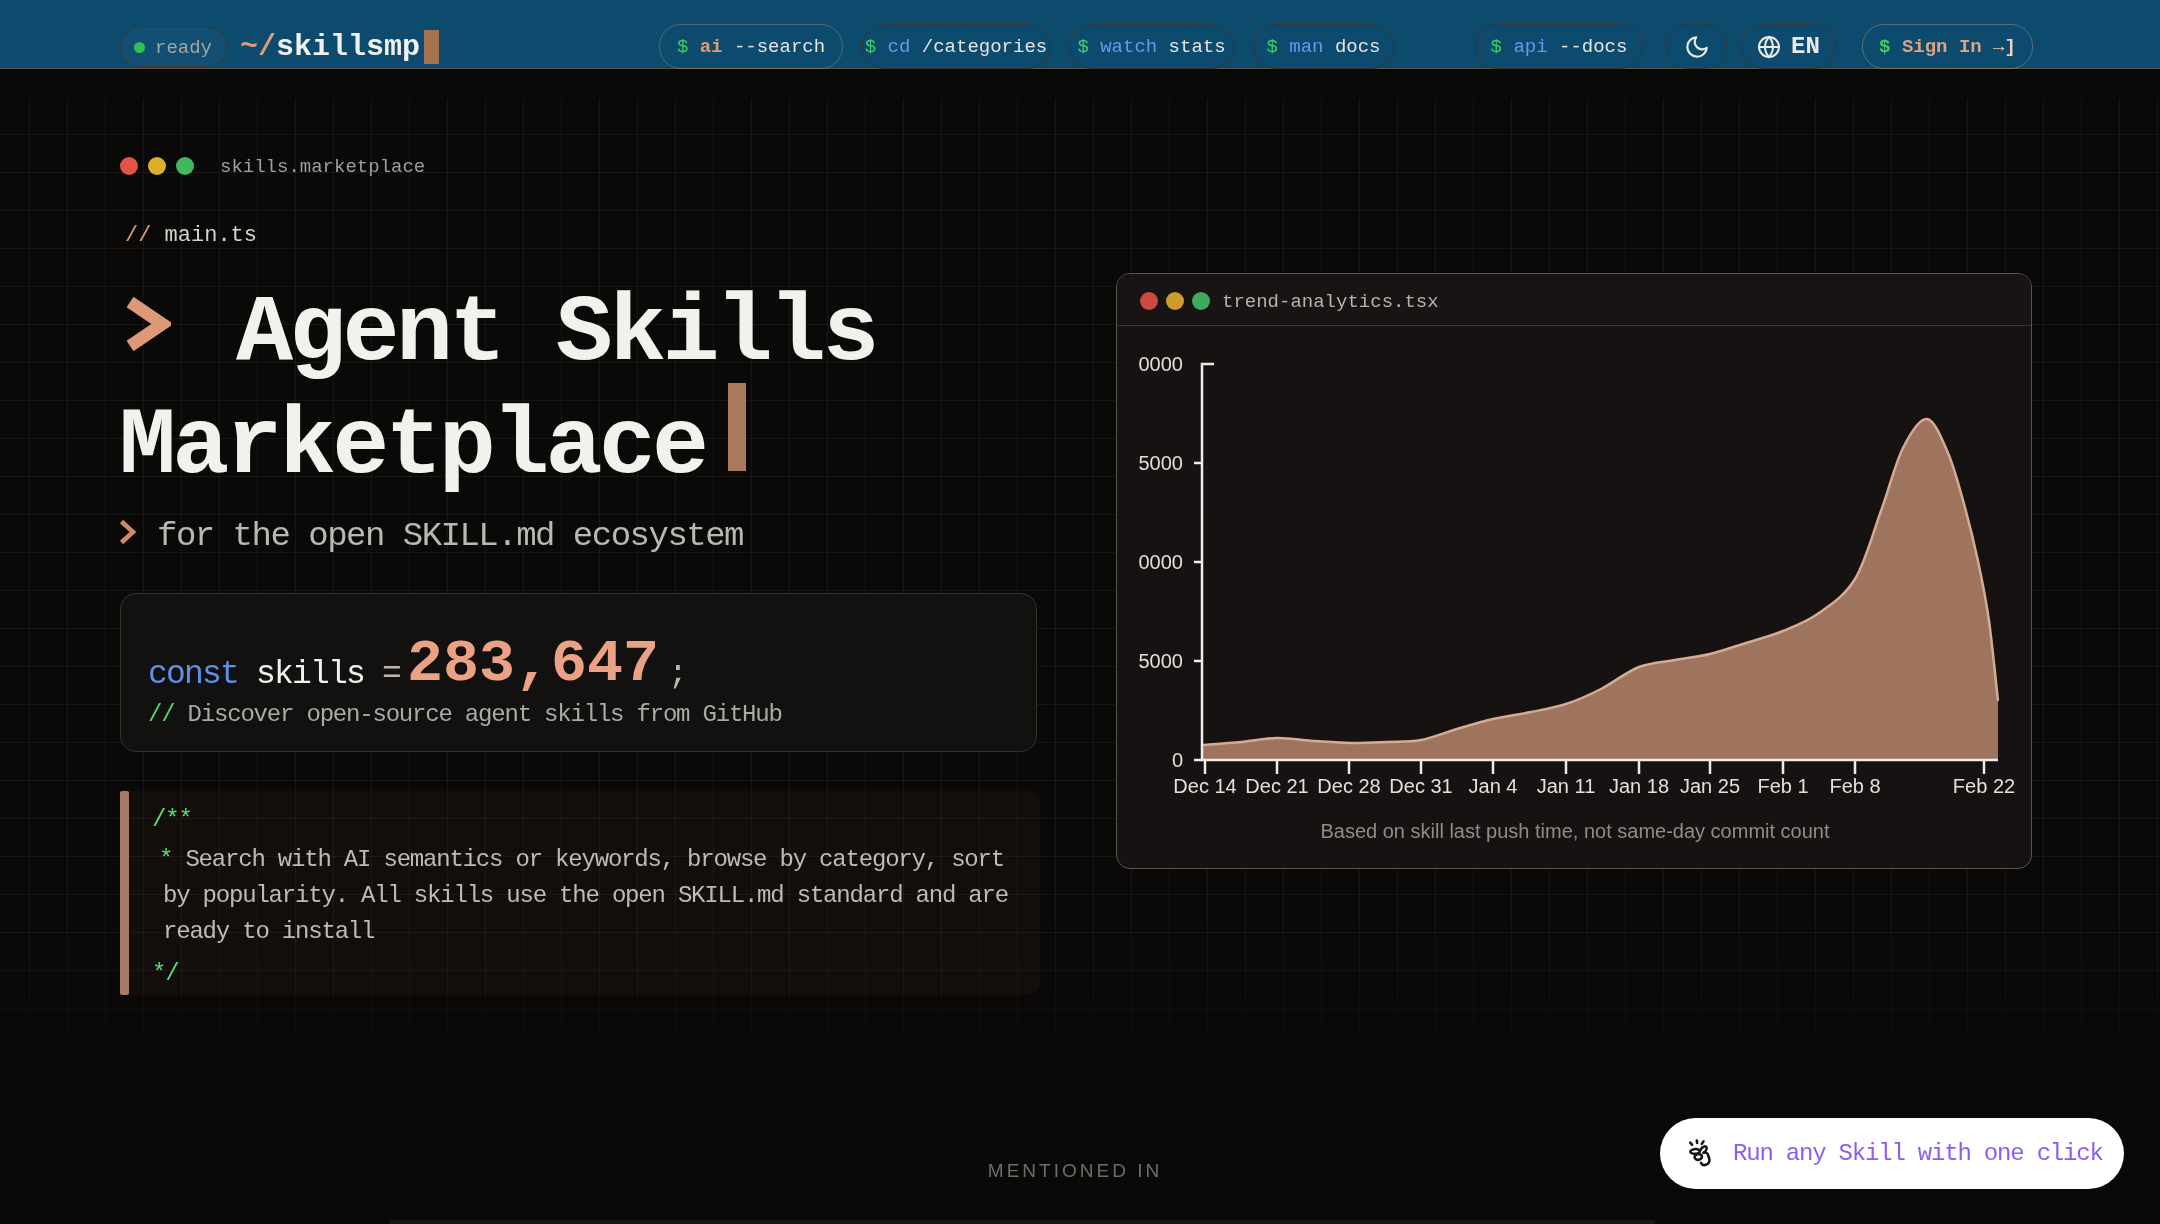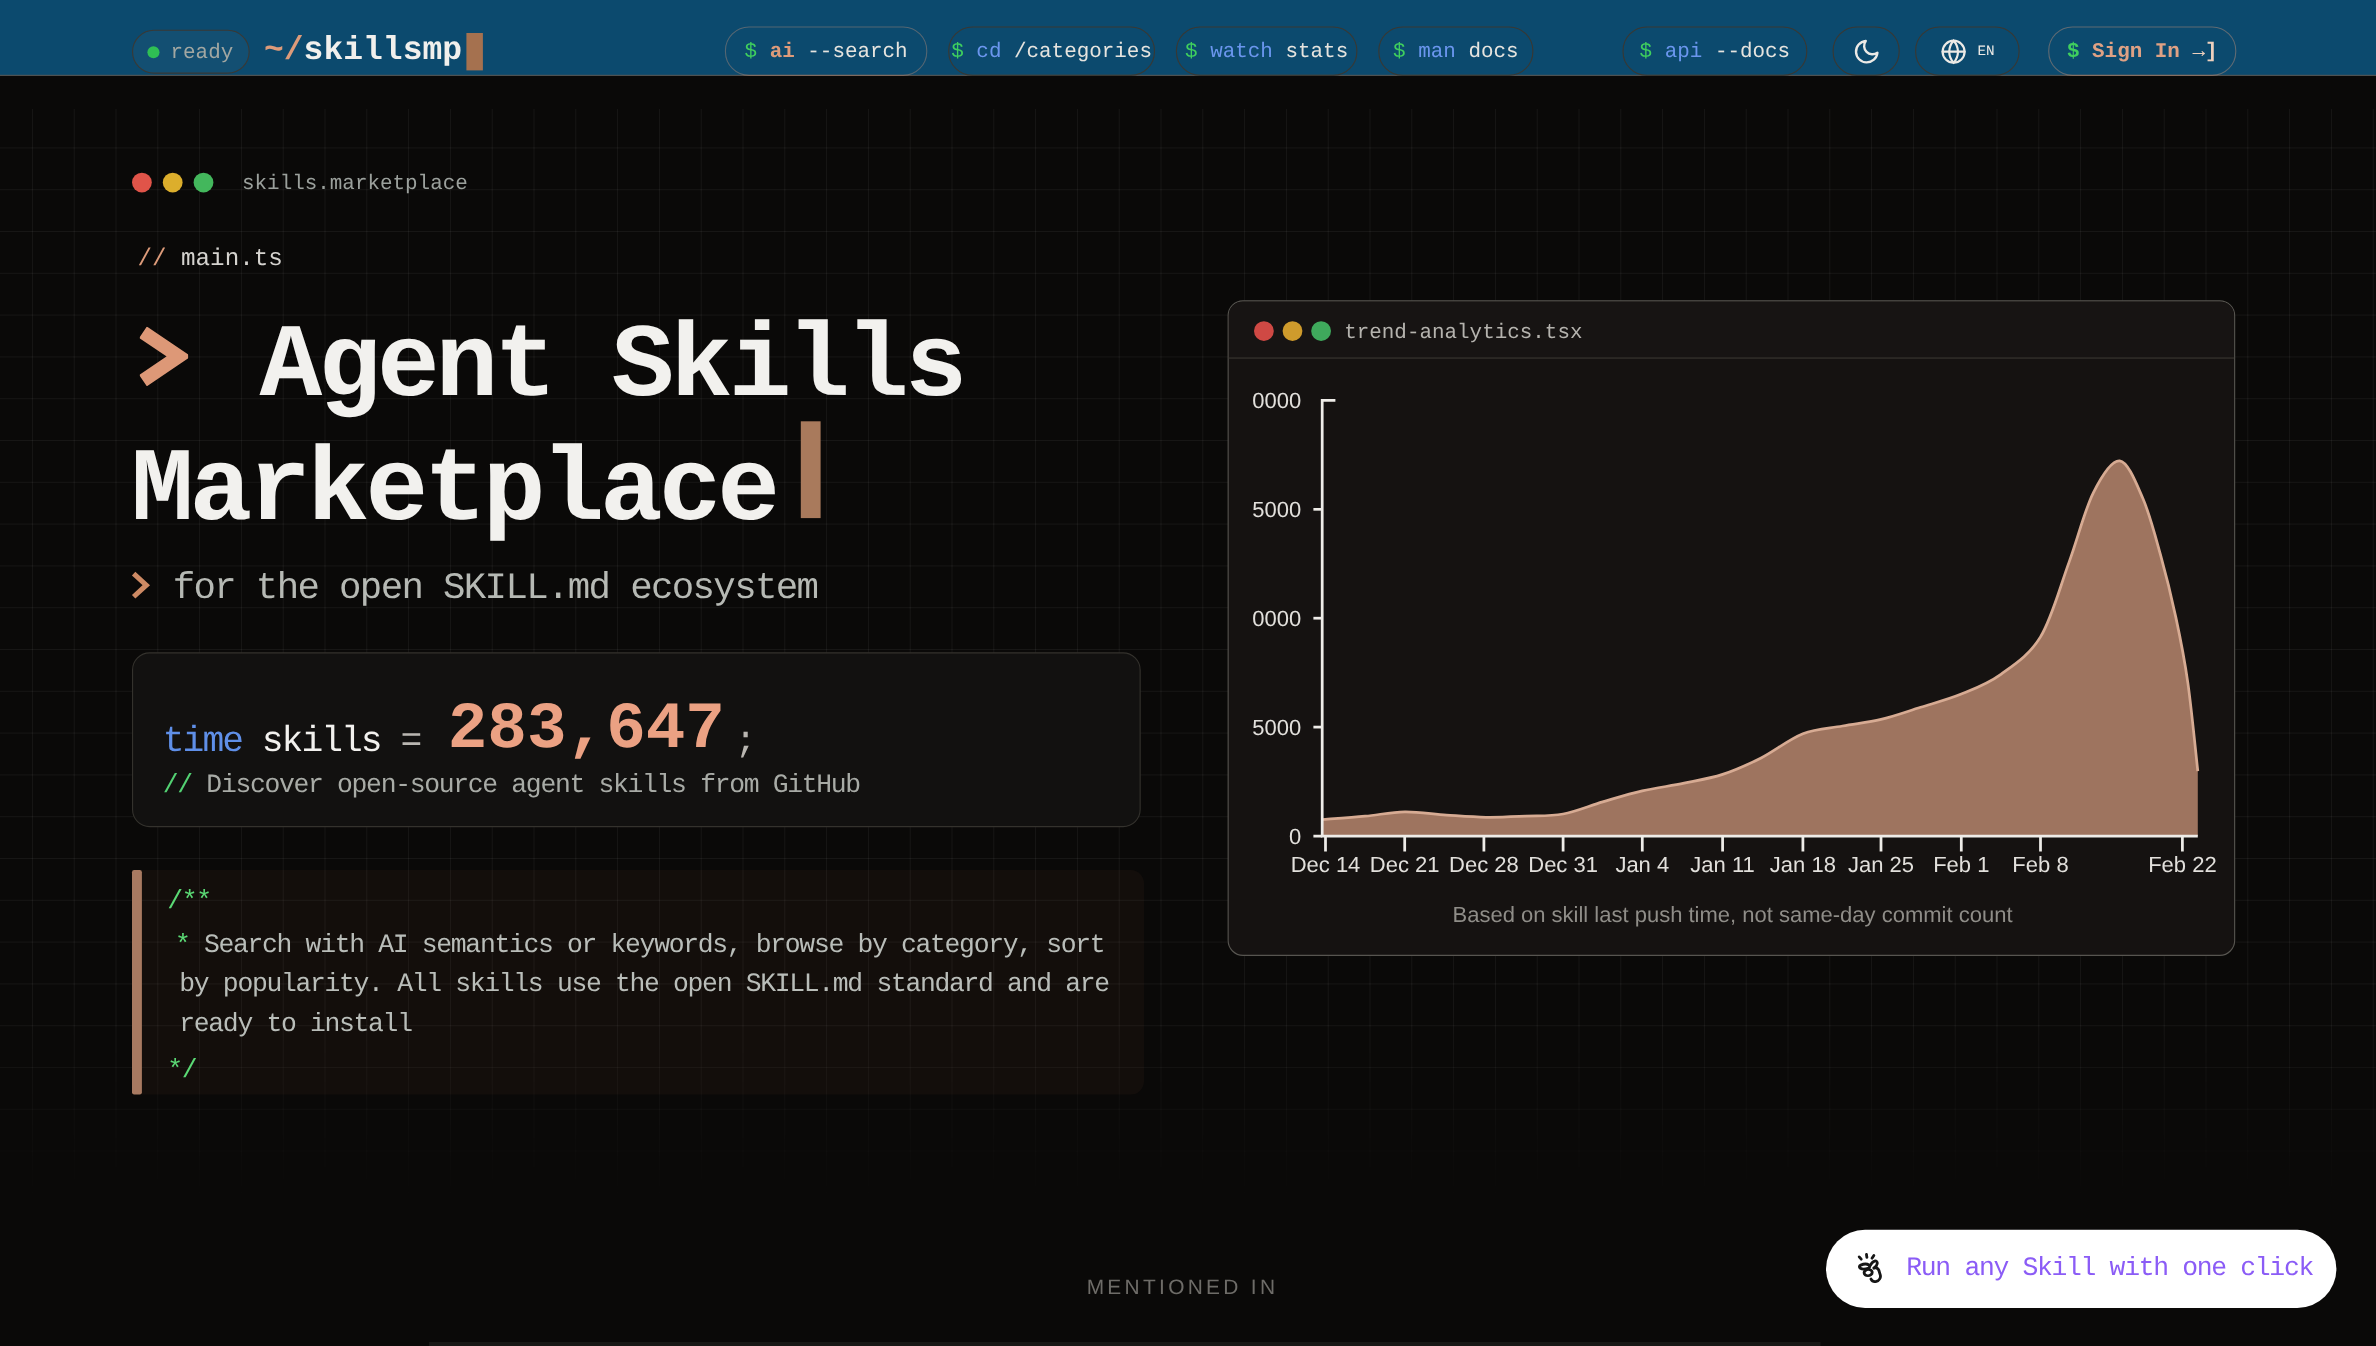--- a/index.html
+++ b/index.html
@@ -62,21 +62,21 @@
     <svg width="26" height="26" viewBox="0 0 24 24" fill="none" stroke="#eceae6" stroke-width="2" stroke-linecap="round" stroke-linejoin="round">
         <path d="M21 12.79A9 9 0 1 1 11.21 3 7 7 0 0 0 21 12.79z"></path>
       </svg>
   </div>
   <div class="navbtn" style="left:1741px; width:95px;">
     <svg width="24" height="24" viewBox="0 0 24 24" fill="none" stroke="#eceae6" stroke-width="2" stroke-linecap="round">
         <circle cx="12" cy="12" r="10"></circle>
         <path d="M2 12h20"></path>
         <path d="M12 2a15.3 15.3 0 0 1 4 10 15.3 15.3 0 0 1-4 10 15.3 15.3 0 0 1-4-10 15.3 15.3 0 0 1 4-10z"></path>
       </svg>
-    <span style="margin-left:10px; font-size:13px; color:#eceae6;">EN</span>
+    <span style="margin-left:10px; font-size:24px; color:#eceae6;font-weight:bold;">EN</span>
   </div>
   <div class="navbtn" style="left:1862px; width:171px; border-color:rgba(221,155,122,0.4); font-weight:bold;"><span class="g">$</span>&nbsp;<span style="color:#dfa184;">Sign In</span>&nbsp;<span style="color:#eed0bd;">→]</span></div>
 </div>
 
 <div id="grid"></div>
 
 <div class="dot" style="left:120px; top:157px; width:18px; height:18px; background:#e05449;"></div>
 <div class="dot" style="left:148px; top:157px; width:18px; height:18px; background:#dcae2c;"></div>
 <div class="dot" style="left:176px; top:157px; width:18px; height:18px; background:#43b75c;"></div>
 <div class="abs mono" style="left:220px; top:156px; font-size:19px; color:#9ba09c;">skills.marketplace</div>
@@ -89,21 +89,21 @@
 <div class="abs mono" style="left:236px; top:277px; font-size:95px; letter-spacing:-3.7px; font-weight:bold; line-height:114px; color:#f2f1ee; white-space:pre;">Agent Skills</div>
 <div class="abs mono" style="left:119px; top:390px; font-size:95px; letter-spacing:-3.7px; font-weight:bold; line-height:114px; color:#f2f1ee;">Marketplace</div>
 <div class="abs" style="left:728px; top:383px; width:18px; height:88px; background:#a97a5c;"></div>
 
 <svg class="abs" style="left:119px; top:519px;" width="18" height="26" viewBox="0 0 18 26">
     <path d="M2.5 2.5 L14 13 L2.5 23.5" fill="none" stroke="#cd8a64" stroke-width="4.6"></path>
   </svg>
 <div class="abs mono" style="left:157px; top:519px; font-size:34px; letter-spacing:-1.5px; line-height:34px; color:#b6b9b4;text-align:center;">for the open SKILL.md ecosystem</div>
 
 <div id="constbox"></div>
-<div class="abs mono" style="left:148px; top:656px; font-size:33px; letter-spacing:-1.8px; color:#f2f1ee; white-space:pre;"><span style="color:#5f8fe8;">time</span> skills <span style="color:#b9b6b1;">=</span></div>
+<div class="abs mono" style="left:148px; top:656px; font-size:33px; letter-spacing:-1.8px; color:#f2f1ee; white-space:pre;"><span style="color:#5f8fe8;">const</span> skills <span style="color:#b9b6b1;">=</span></div>
 <div class="abs mono" style="left:407px; top:630px; font-size:60px; font-weight:bold; color:#eba183;">283,647</div>
 <div class="abs mono" style="left:668px; top:656px; font-size:33px; color:#b9b6b1;">;</div>
 <div class="abs mono" style="left:148px; top:701px; font-size:24px; letter-spacing:-1.2px; color:#a8aba6; white-space:pre;"><span style="color:#53d273;">//</span> Discover open-source agent skills from GitHub</div>
 
 <div id="commentblock"></div>
 <div id="commentbar"></div>
 <div class="abs mono" style="left:152px; top:806px; font-size:24px; letter-spacing:-1.2px; color:#5bd975;">/**</div>
 <div class="abs mono" style="left:159px; top:846px; font-size:24px; letter-spacing:-1.2px; color:#b9bdb9; white-space:pre;"><span style="color:#5bd975;">*</span> Search with AI semantics or keywords, browse by category, sort</div>
 <div class="abs mono" style="left:163px; top:882px; font-size:24px; letter-spacing:-1.2px; color:#b9bdb9;">by popularity. All skills use the open SKILL.md standard and are</div>
 <div class="abs mono" style="left:163px; top:918px; font-size:24px; letter-spacing:-1.2px; color:#b9bdb9;">ready to install</div>

